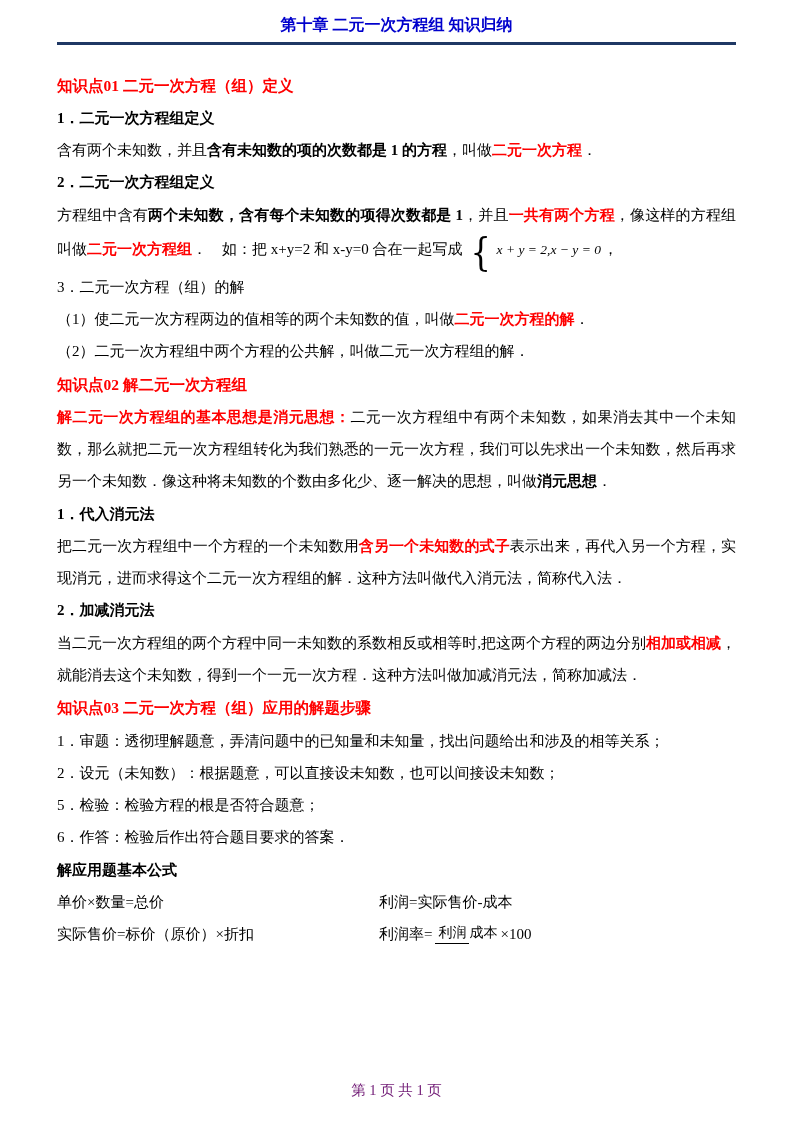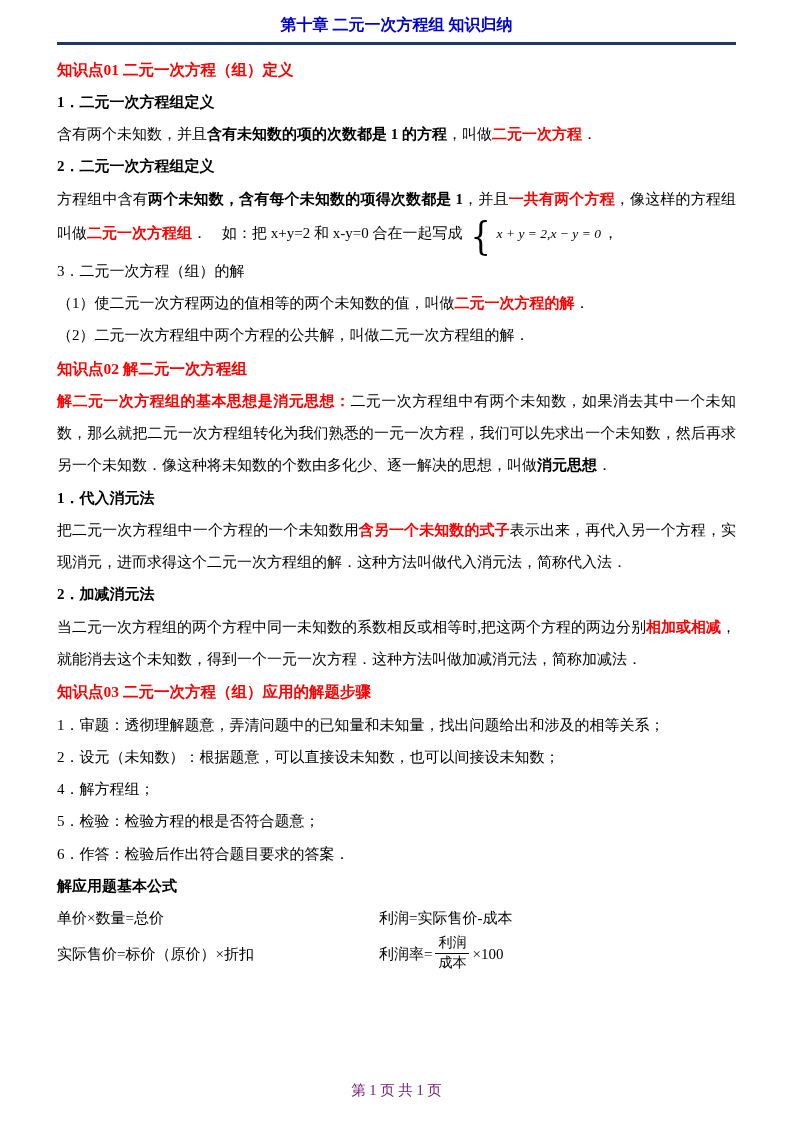--- a/index.html
+++ b/index.html
@@ -5,36 +5,36 @@
   html,body{margin:0;padding:0;background:#e8e8e8;}
   .page{
     width:793px;height:1122px;margin:0 auto;background:#ffffff;
     box-sizing:border-box;padding:12px 57px 12px 57px;position:relative;overflow:hidden;
     font-family:"Liberation Serif","DejaVu Serif",serif;color:#000;
   }
   .doc-title{
     text-align:center;font-size:16px;font-weight:bold;color:#0000CC;line-height:1.6;
   }
   .title-rule{border-bottom:3px solid #1F3864;margin-top:4px;}
-  .content{margin-top:8px;font-size:15px;line-height:2.15;text-align:justify;}
+  .content{margin-top:24px;font-size:15px;line-height:2.15;text-align:justify;}
   .para{margin:0;}
   .kpoint{color:#FF0000;font-weight:bold;font-size:15.5px;}
   .seg{white-space:pre-wrap;}
   .bold{font-weight:bold;}
   .red{color:#FF0000;font-weight:bold;}
   .math{font-family:"Liberation Serif","DejaVu Serif",serif;}
   .eq-system{display:inline-flex;align-items:center;vertical-align:middle;margin:2px 2px;}
   .eq-brace{font-size:40px;font-weight:400;line-height:0.9;margin-right:3px;
     font-family:"DejaVu Serif",serif;transform:scaleX(0.8);}
   .eq-lines{display:inline-flex;flex-direction:row;font-style:italic;
     font-size:13.5px;line-height:1.7;font-family:"Liberation Serif",serif;}
   .formula-row{display:flex;align-items:center;}
   .fleft{width:322px;flex:none;}
   .fright{flex:1;display:flex;align-items:center;flex-wrap:wrap;}
-  .frac{display:inline-flex;flex-direction:column;vertical-align:middle;text-align:center;
+  .frac{display:inline-flex;flex-direction:row;vertical-align:middle;
     line-height:1.35;margin:0 3px;font-size:14px;}
   .fnum{border-bottom:1.5px solid #000;padding:0 3px;}
   .footer{position:absolute;left:0;right:0;bottom:22px;text-align:center;font-size:14.5px;color:#701a75;}
 </style>
 </head>
 <body>
 
 <div class="page">
   <div class="doc-title">第十章 二元一次方程组 知识归纳</div>
   <div class="title-rule"></div>
@@ -55,21 +55,20 @@
       <div class="para"><span class="seg">（2）二元一次方程组中两个方程的公共解，叫做二元一次方程组的解．</span></div>
       <div class="para kpoint"><span class="seg red">知识点02 解二元一次方程组</span></div>
       <div class="para"><span class="seg red">解二元一次方程组的基本思想是消元思想：</span><span class="seg">二元一次方程组中有两个未知数，如果消去其中一个未知数，那么就把二元一次方程组转化为我们熟悉的一元一次方程，我们可以先求出一个未知数，然后再求另一个未知数．像这种将未知数的个数由多化少、逐一解决的思想，叫做</span><span class="seg bold">消元思想</span><span class="seg">．</span></div>
       <div class="para"><span class="seg bold">1．代入消元法</span></div>
       <div class="para"><span class="seg">把二元一次方程组中一个方程的一个未知数用</span><span class="seg red">含另一个未知数的式子</span><span class="seg">表示出来，再代入另一个方程，实现消元，进而求得这个二元一次方程组的解．这种方法叫做代入消元法，简称代入法．</span></div>
       <div class="para"><span class="seg bold">2．加减消元法</span></div>
       <div class="para"><span class="seg">当二元一次方程组的两个方程中同一未知数的系数相反或相等时,把这两个方程的两边分别</span><span class="seg red">相加或相减</span><span class="seg">，就能消去这个未知数，得到一个一元一次方程．这种方法叫做加减消元法，简称加减法．</span></div>
       <div class="para kpoint"><span class="seg red">知识点03 二元一次方程（组）应用的解题步骤</span></div>
       <div class="para"><span class="seg">1．审题：透彻理解题意，弄清问题中的已知量和未知量，找出问题给出和涉及的相等关系；</span></div>
       <div class="para"><span class="seg">2．设元（未知数）：根据题意，可以直接设未知数，也可以间接设未知数；</span></div>
-      <div class="para"><span class="seg">4．解方程组；</span></div>
       <div class="para"><span class="seg">5．检验：检验方程的根是否符合题意；</span></div>
       <div class="para"><span class="seg">6．作答：检验后作出符合题目要求的答案．</span></div>
       <div class="para"><span class="seg bold">解应用题基本公式</span></div>
       <div class="formula-row">
         <div class="fleft"><span class="seg">单价×数量=总价</span></div>
         <div class="fright">
           <span class="seg">利润=实际售价-成本</span>
         </div>
       </div>
       <div class="formula-row">

